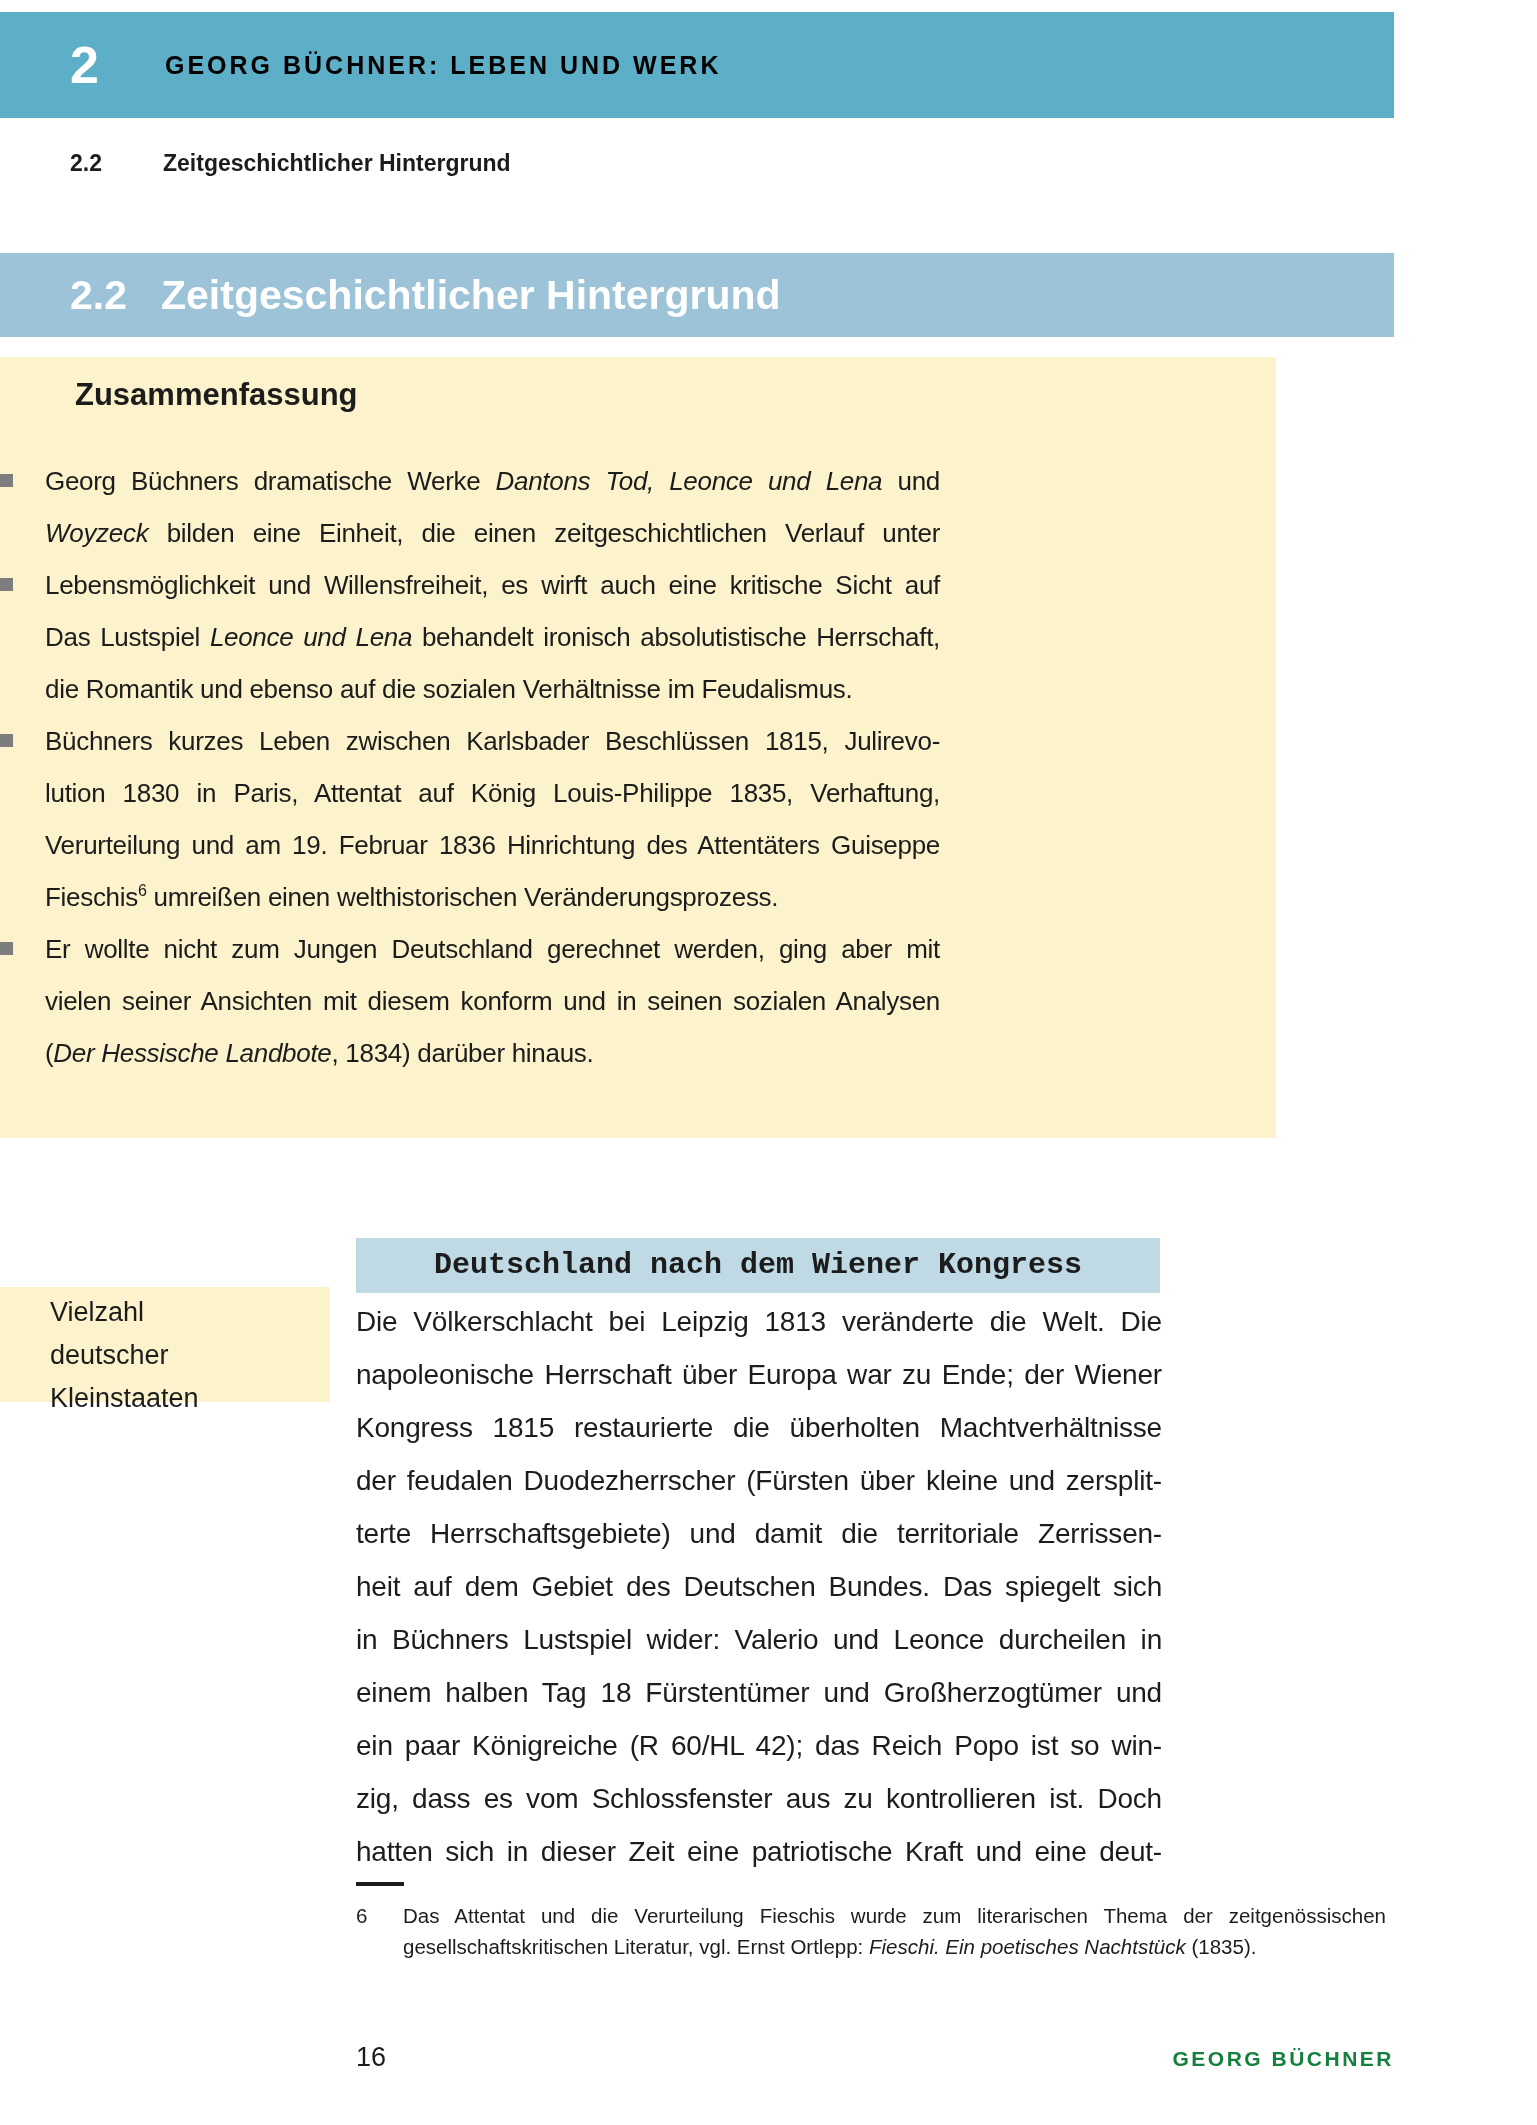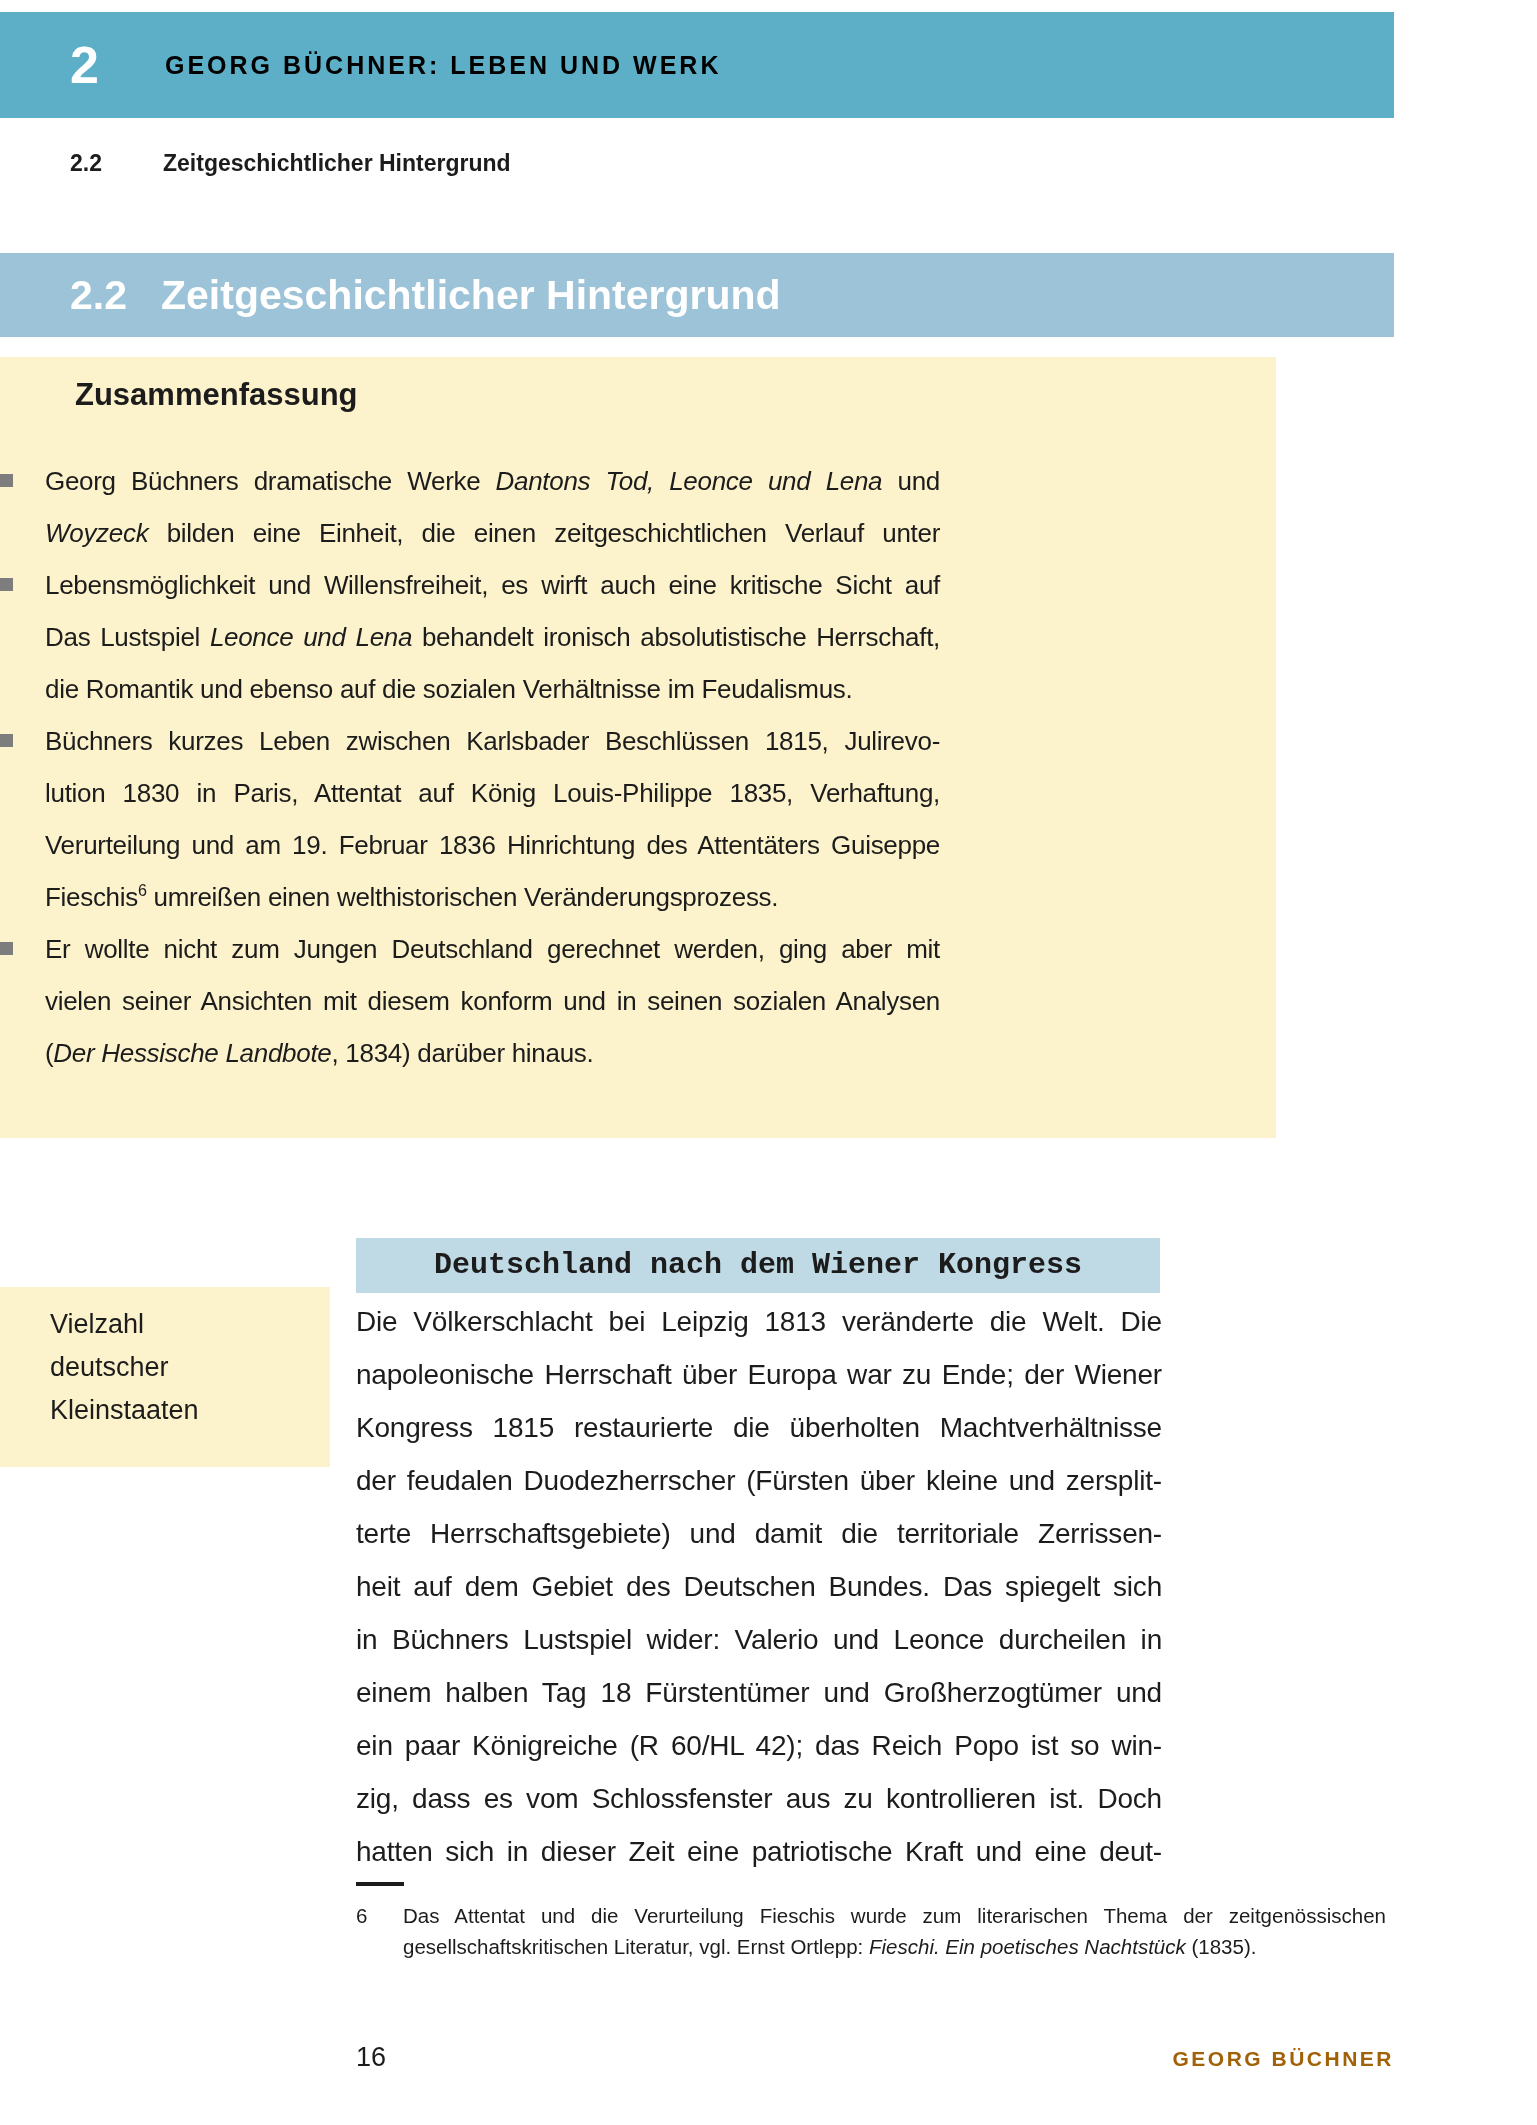--- a/index.html
+++ b/index.html
@@ -24,33 +24,33 @@
   .summary-list { margin-top:42px; }
   .summary-item { display:flex; }
   .bullet-sq { width:13px; height:13px; background:#7d7d7d; margin-top:19px; flex:none; }
   .item-lines { margin-left:32px; width:895px; }
   .sline { font-size:26px; letter-spacing:-0.3px; line-height:52px; text-align:justify; text-align-last:justify; }
   .sline.last { text-align-last:left; }
   sup { font-size:0.62em; vertical-align:super; line-height:0; }
   
   .sub-band { position:absolute; left:356px; top:1238px; width:804px; height:55px; background:var(--c-subband,#bfd9e5); text-align:center; line-height:55px; font-weight:700; font-size:30px;font-family:Liberation Mono, monospace; }
   
-  .margin-note { position:absolute; left:0; top:1287px; width:330px; height:180px; background:var(--c-paper,#fcf2cb); box-sizing:border-box; padding:16px 0 0 50px; font-size:27px; line-height:43px; }
+  .margin-note { position:absolute; left:0; top:1287px; width:330px; height:115px; background:var(--c-paper,#fcf2cb); box-sizing:border-box; padding:4px 0 0 50px; font-size:27px; line-height:43px; }
   
   .body-col { position:absolute; left:356px; top:1295px; width:806px; }
   .bline { font-size:28px; letter-spacing:-0.2px; line-height:53px; text-align:justify; text-align-last:justify; }
   
   .fn-sep { position:absolute; left:356px; top:1882px; width:48px; height:4px; background:#1c1c1c; }
   .footnote { position:absolute; left:356px; top:1900px; width:1030px; display:flex; font-size:20.5px; line-height:31px; }
   .fn-marker { width:47px; flex:none; }
   .fn-lines { flex:1; }
   .fn-line.justified { text-align:justify; text-align-last:justify; }
   
   .page-num { position:absolute; left:356px; top:2042px; font-size:27px; }
-  .running-footer { position:absolute; left:0; top:2047px; width:1394px; text-align:right; color:#a16207; font-weight:700; font-size:21px; letter-spacing:2.5px; }
+  .running-footer { position:absolute; left:0; top:2047px; width:1394px; text-align:right; color:#15803d; font-weight:700; font-size:21px; letter-spacing:2.5px; }
 </style>
 </head>
 <body>
 
 <div class="page">
 
   <div class="chapter-band">
     <span class="chapter-num">2</span>
     <span class="chapter-title">GEORG BÜCHNER: LEBEN UND WERK</span>
   </div>

